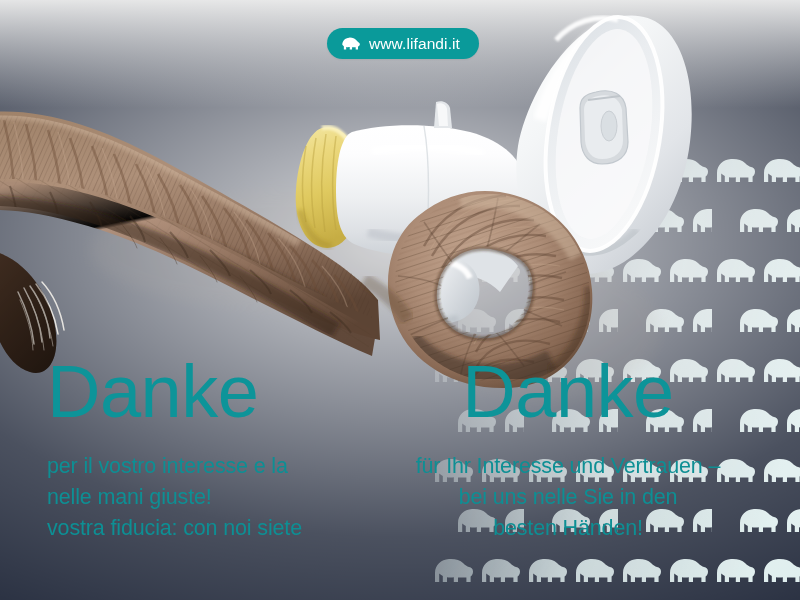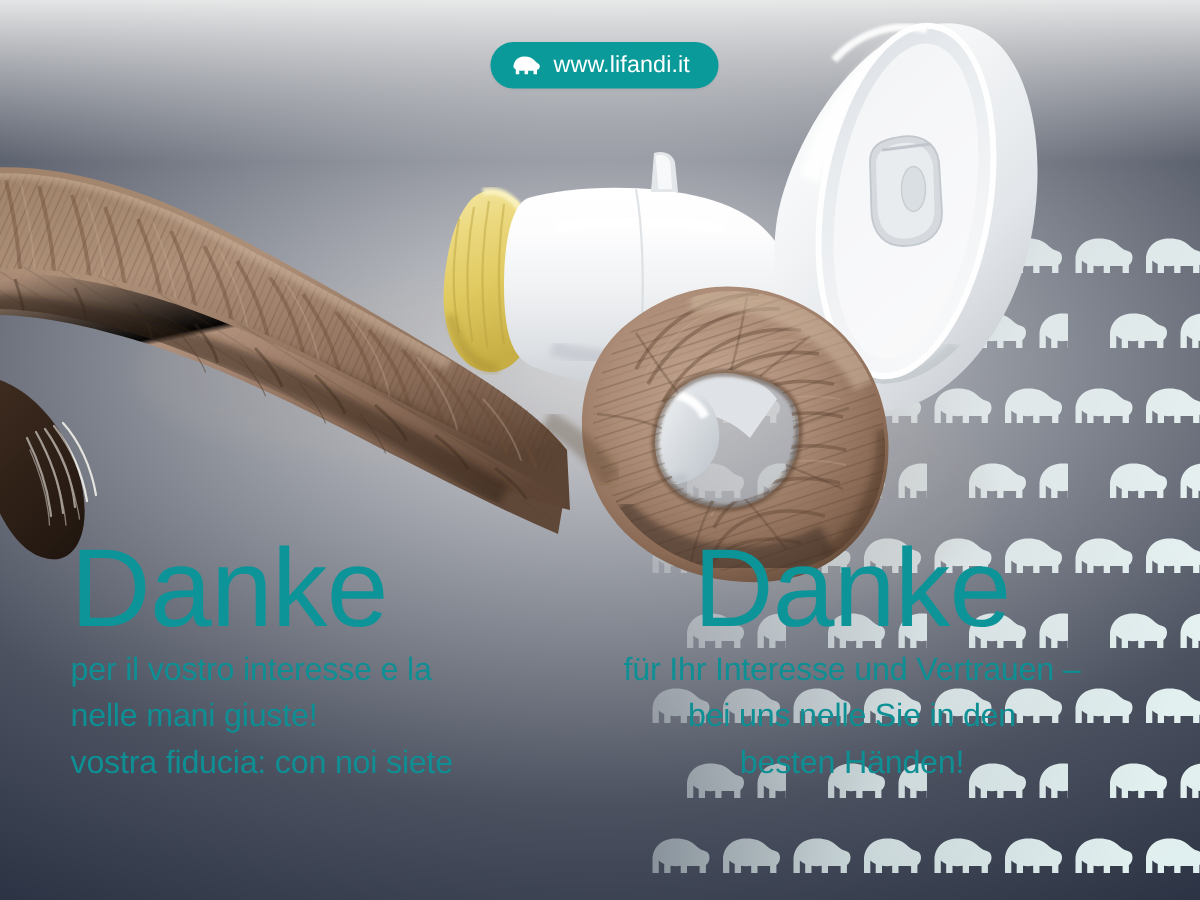--- a/index.html
+++ b/index.html
@@ -79,21 +79,21 @@
     letter-spacing:-0.5px;
     font-family:"Liberation Sans Narrow","Liberation Sans", sans-serif;
     white-space:nowrap;
   }
   .body-text {
     color:#0d8f94;
     font-size:21.5px;
     line-height:1.44;
     font-weight:400;
     letter-spacing:-0.15px;
-    margin-top:4px;
+    margin-top:24px;
     font-family:"Liberation Sans Narrow","Liberation Sans", sans-serif;
   }
   .body-text .ln { display:block; white-space:nowrap; }
 </style>
 </head>
 <body>
 
 <div id="stage">
 
   <div id="watermark">

